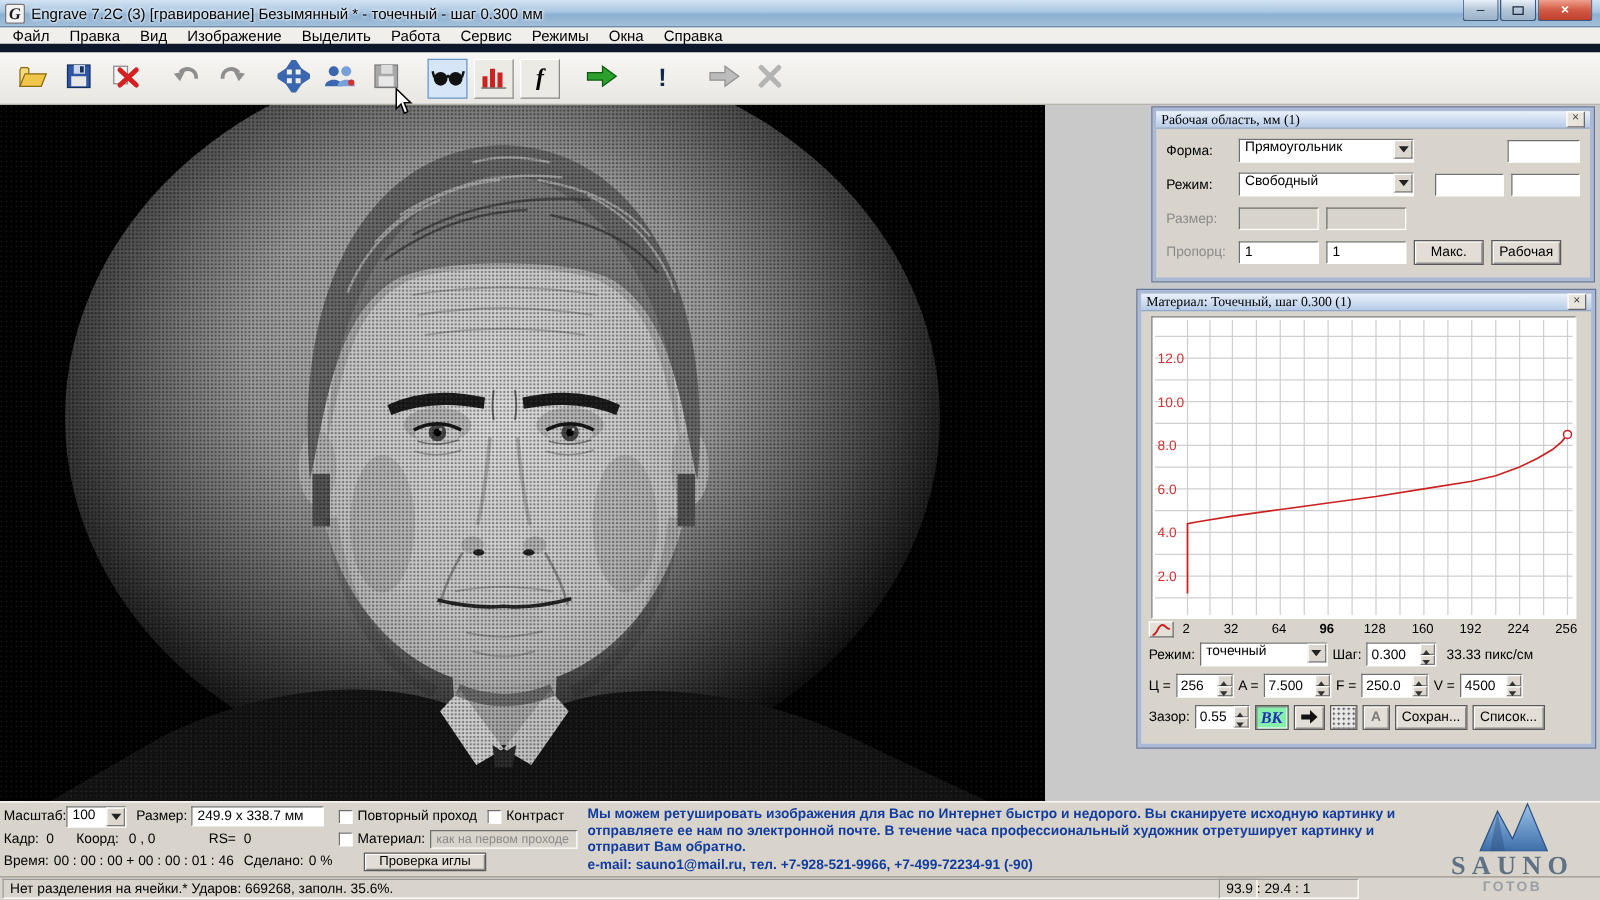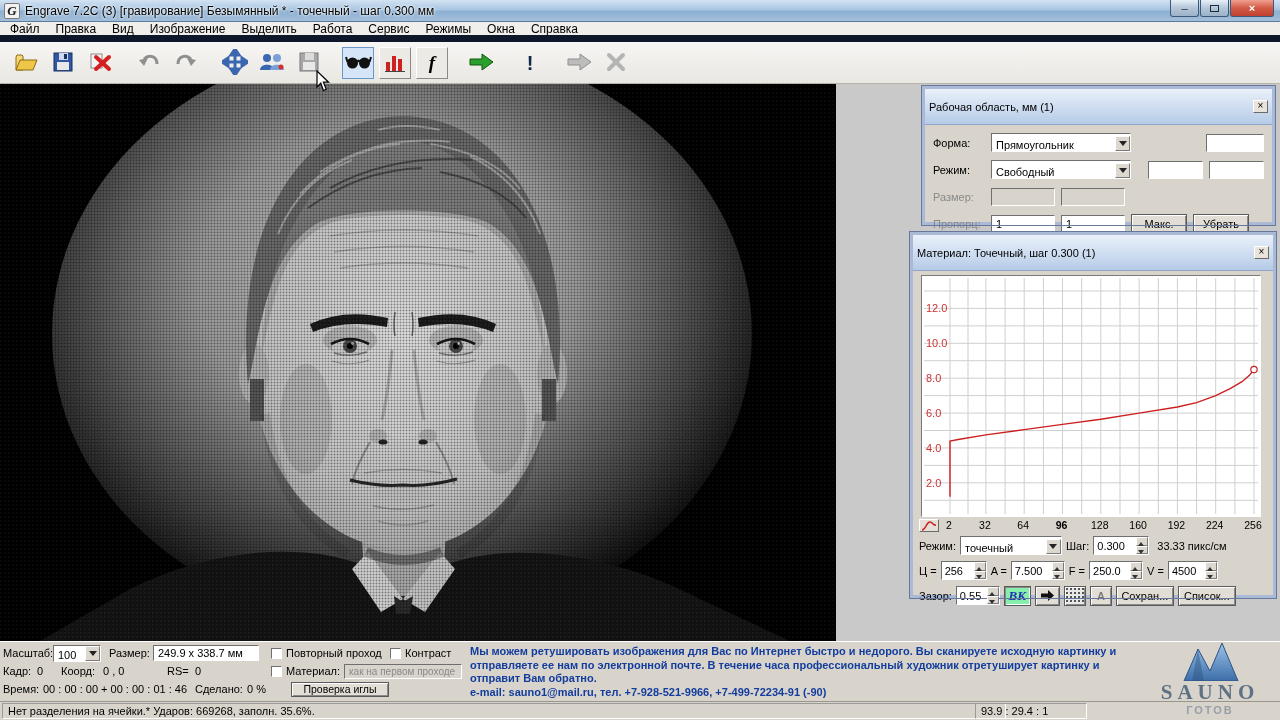--- a/index.html
+++ b/index.html
@@ -37,34 +37,34 @@
   .gap{width:12px;}
   .txt-icon{font-weight:bold;line-height:1;}
   #cursor{position:absolute;left:316px;top:70px;z-index:100;pointer-events:none;}
 
   
   .canvas{position:absolute;left:0;top:84px;width:836px;height:557px;background:#000;overflow:hidden;}
 
   
   .workspace{position:absolute;left:836px;top:84px;width:444px;height:557px;background:#c9c9c9;}
   .panel{position:absolute;background:#d8d4cb;border:3px solid #aab9d6;outline:1px solid #68789a;z-index:10;}
-  .panel-title{height:36px;background:linear-gradient(180deg,#eaf1fa,#b6cbe8);display:flex;align-items:center;
-    padding:0 4px;font-size:11px;border-bottom:1px solid #8fa6c8;}
+  .panel-title{height:14px;background:linear-gradient(180deg,#eaf1fa,#b6cbe8);display:flex;align-items:center;
+    padding:0 4px;font-size:11px;border-bottom:1px solid #8fa6c8;font-family:Liberation Serif, serif;}
   .panel-close{width:15px;height:13px;margin-left:auto;background:#e8e4dc;border:1px solid;
     border-color:#fff #6a6a6a #6a6a6a #fff;font-size:10px;line-height:10px;text-align:center;cursor:default;}
   .panel-body{padding:4px 8px;}
   .prow{display:flex;align-items:center;height:27px;gap:6px;}
   .plabel{width:52px;}
   .dim{color:#8a8a8a;}
 
   
   .field{background:#fff;border:1px solid;border-color:#6f6f6f #fff #fff #6f6f6f;height:18px;
     padding:0 4px;display:inline-flex;align-items:center;}
   .field.disabled{background:#d8d4cb;color:#8a8a8a;}
-  .combo{display:inline-flex;align-items:flex-end;height:19px;background:#fff;border:1px solid;
+  .combo{display:inline-flex;align-items:flex-start;height:19px;background:#fff;border:1px solid;
     border-color:#6f6f6f #fff #fff #6f6f6f;}
   .combo-val{flex:1;display:flex;align-items:center;padding:0 4px;white-space:nowrap;overflow:hidden;}
   .combo-btn{width:15px;background:#dcd8cf;border:1px solid;border-color:#fff #7a7a7a #7a7a7a #fff;
     display:flex;align-items:center;justify-content:center;}
   .tri{border:4px solid transparent;border-top:5px solid #222;margin-top:4px;}
   .spin{display:inline-flex;align-items:stretch;height:19px;background:#fff;border:1px solid;
     border-color:#6f6f6f #fff #fff #6f6f6f;}
   .spin-val{flex:1;display:flex;align-items:center;padding:0 3px;}
   .spin-btns{width:12px;display:flex;flex-direction:column;}
   .sbtn{flex:1;background:#dcd8cf;border:1px solid;border-color:#fff #7a7a7a #7a7a7a #fff;position:relative;}
@@ -398,21 +398,21 @@
       <div class="prow">
         <span class="plabel dim">Размер:</span>
         <span class="field disabled" style="width:64px"></span>
         <span class="field disabled" style="width:64px"></span>
       </div>
       <div class="prow">
         <span class="plabel dim">Пропорц:</span>
         <span class="field" style="width:64px">1</span>
         <span class="field" style="width:64px">1</span>
         <span class="btn" style="width:56px">Макс.</span>
-        <span class="btn" style="width:56px">Убрать</span>
+        <span class="btn" style="width:56px">Рабочая</span>
       </div>
     </div>
   </div>
 
   <div class="panel" style="left:910px;top:232px;width:366px;height:366px">
     <div class="panel-title">
       <span>Материал: Точечный, шаг 0.300 (1)</span>
       <span class="panel-close">×</span>
     </div>
     <div class="panel-body" style="padding:4px 6px;">

